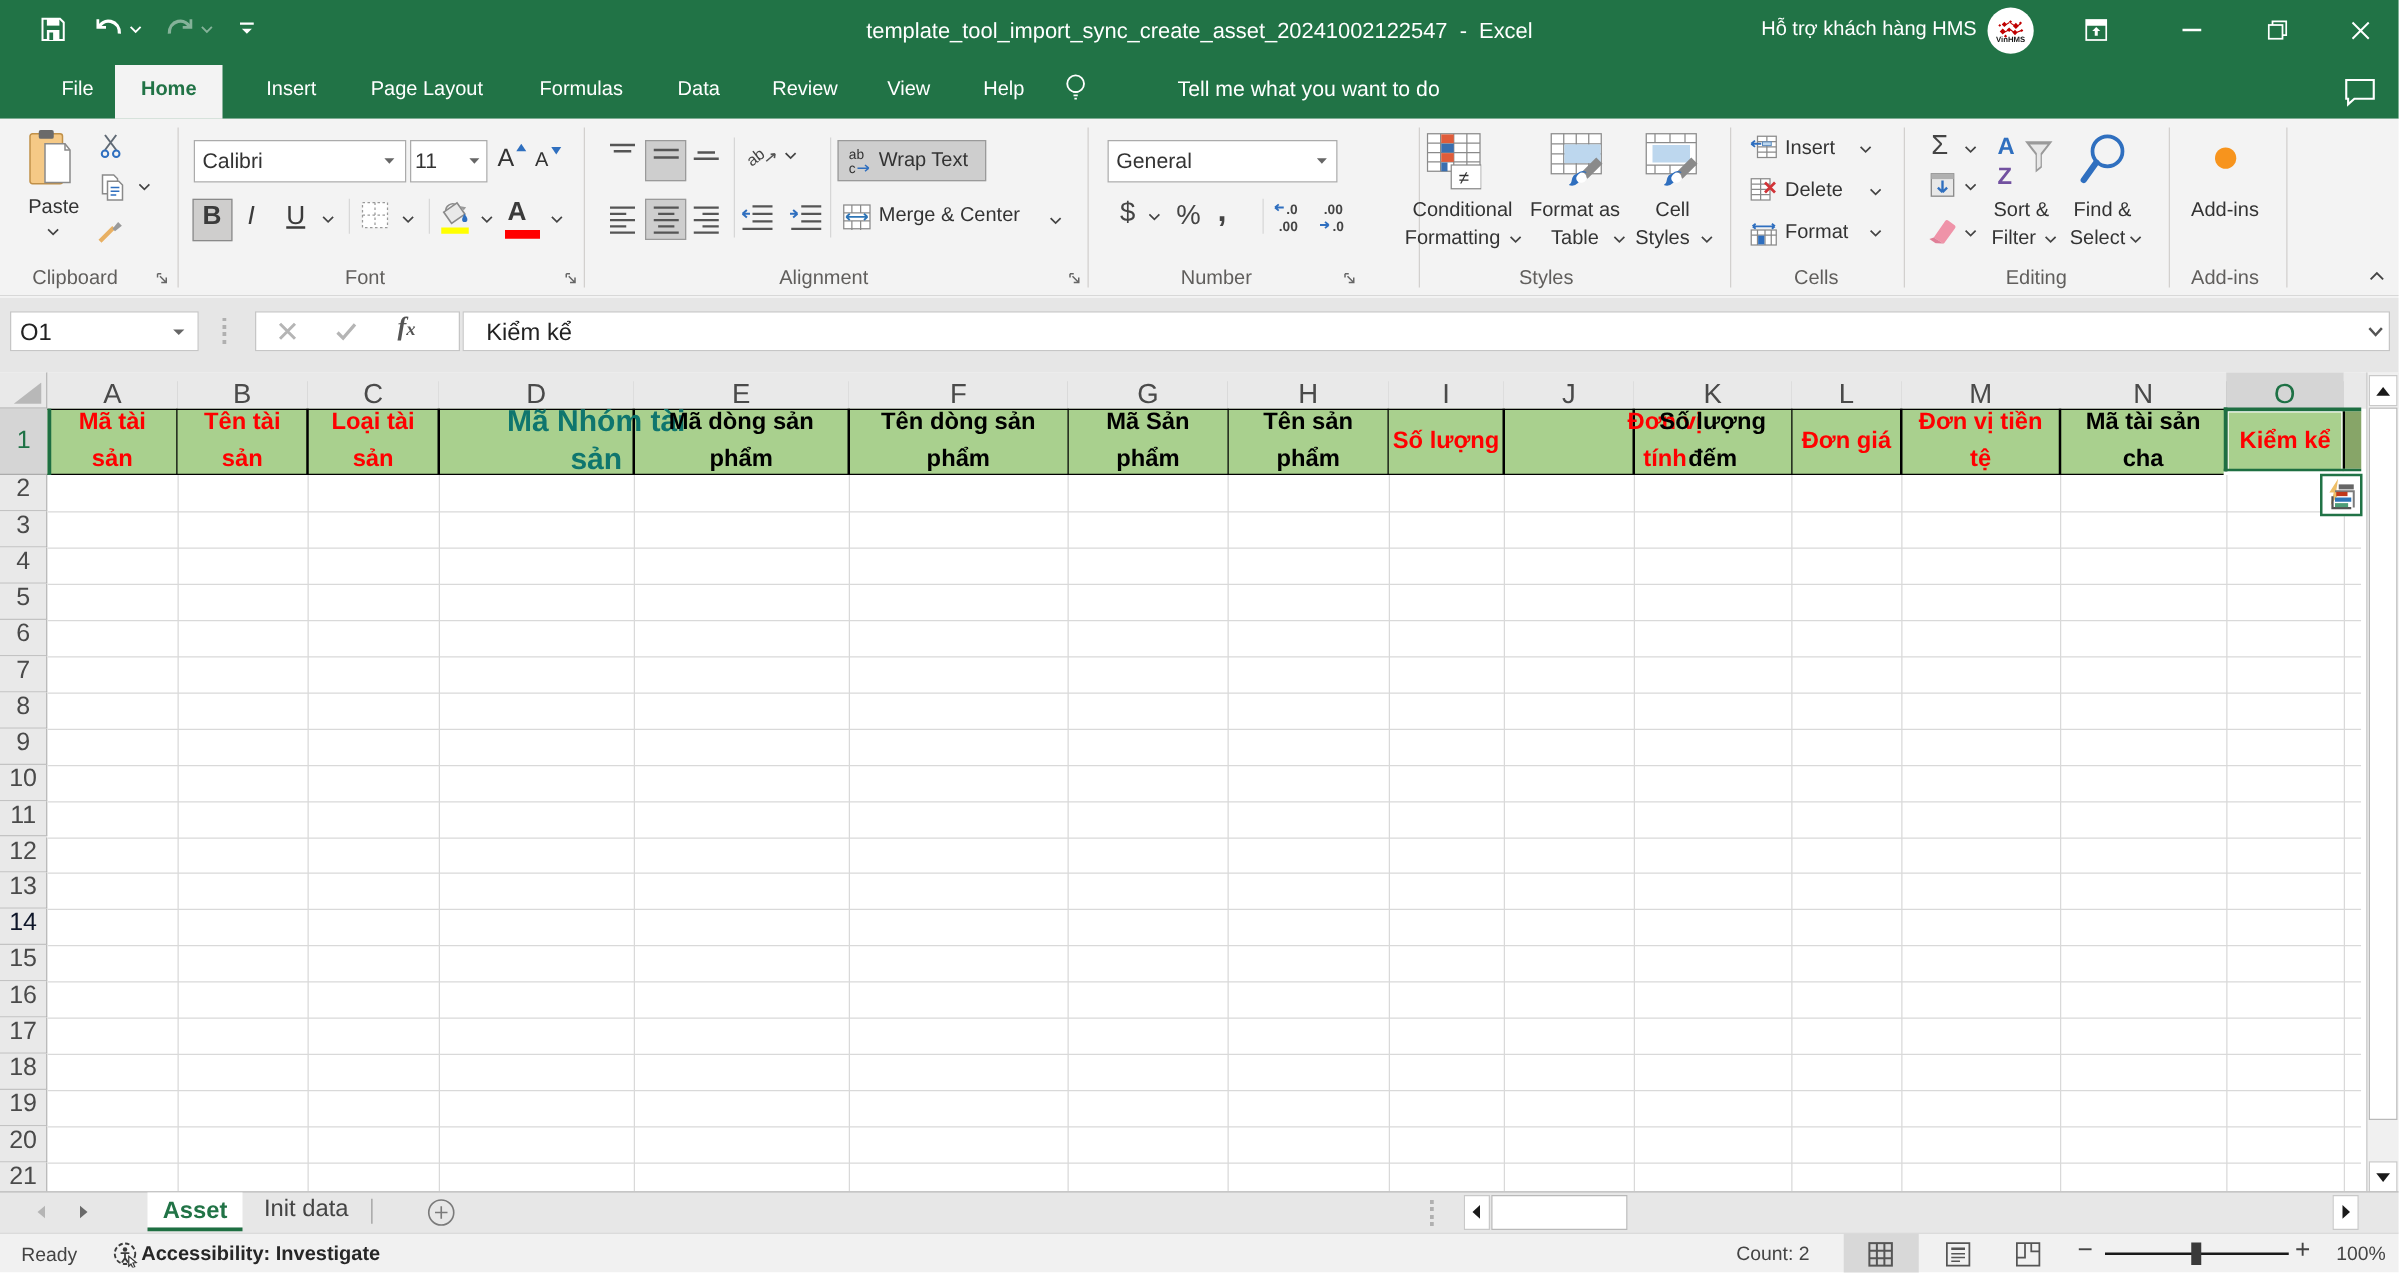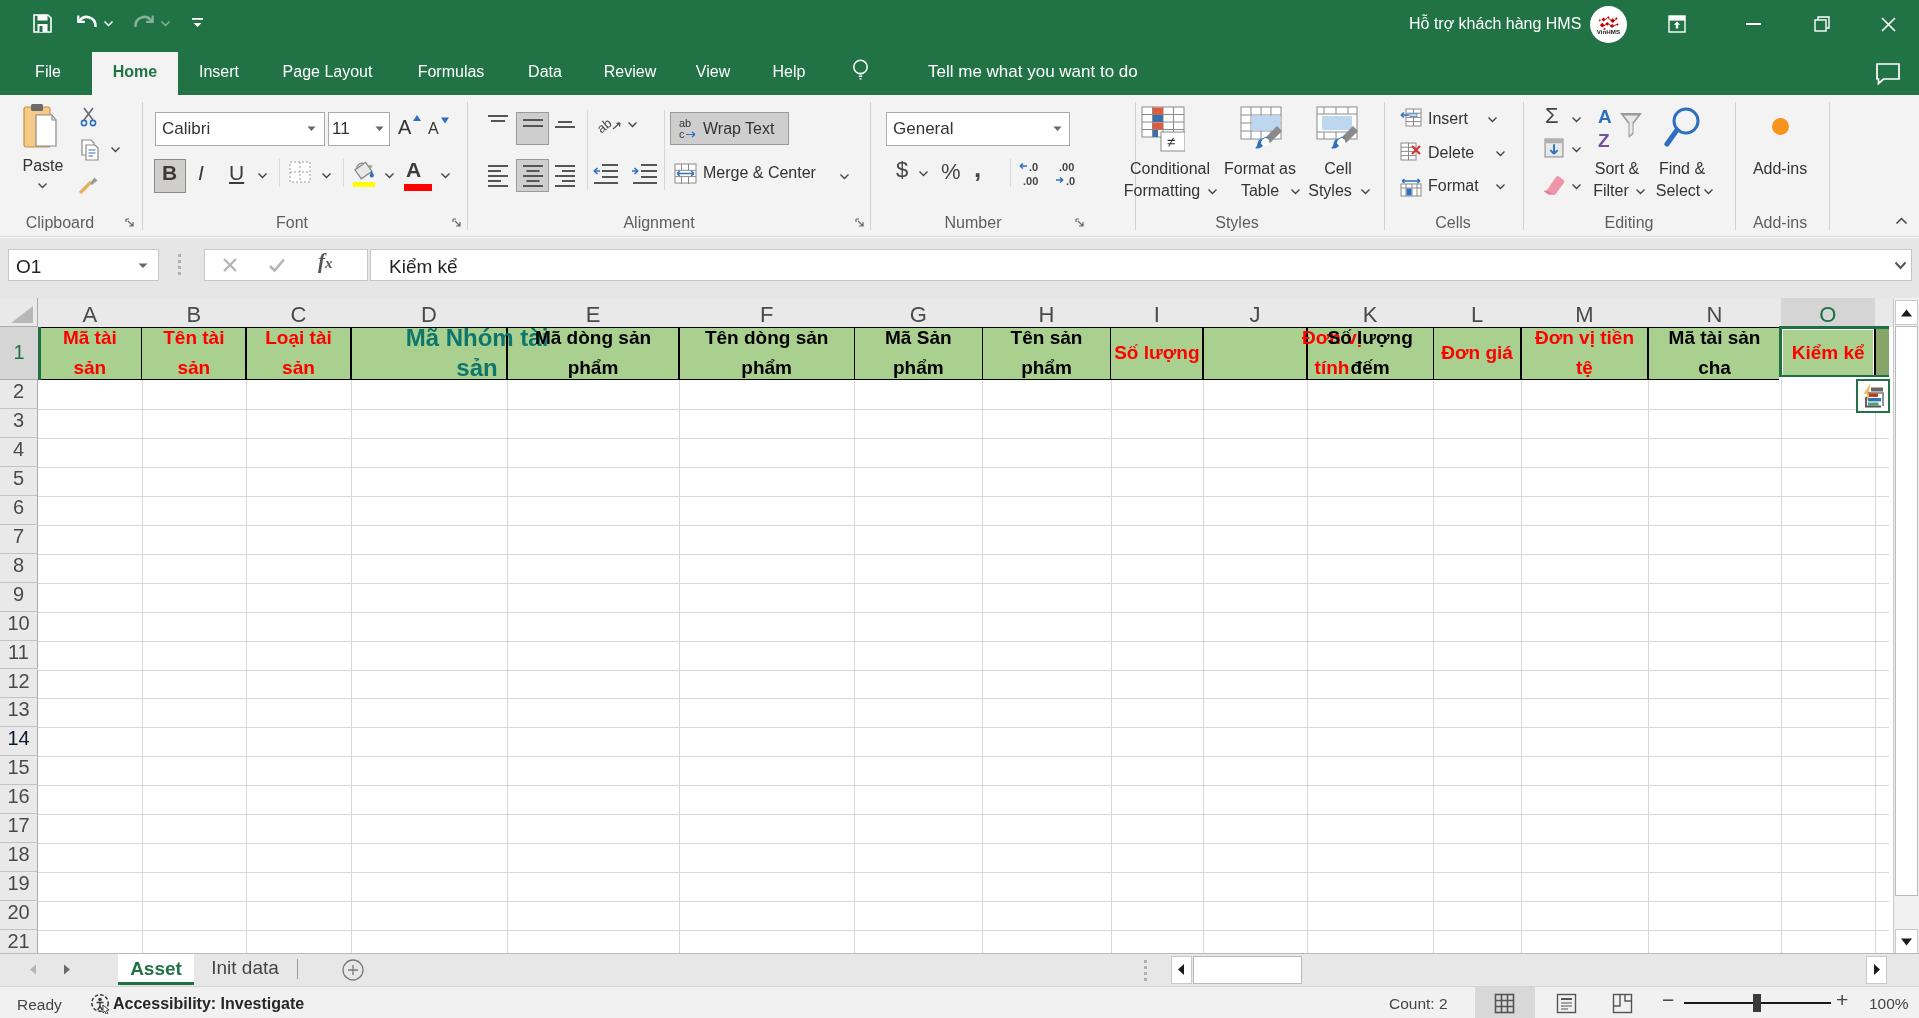--- a/index.html
+++ b/index.html
@@ -7,21 +7,21 @@
   body { font-family:"Liberation Sans", sans-serif; position:relative; background:#fff; }
   .abs { position:absolute; }
   
   #titlebar { left:0; top:0; width:1919px; height:95px; background:#217346; }
   #ribbon { left:0; top:95px; width:1919px; height:142px; background:#f3f3f3; border-bottom:1px solid #d8d8d8; }
   #fbarrow { left:0; top:238px; width:1919px; height:60px; background:#e6e6e6; }
   #colheads { left:0; top:298px; width:1919px; height:29px; background:#e9e9e9; }
   #grid { left:0; top:327px; width:1893px; height:626px; background:#fff; }
   #tabbar { left:0; top:953px; width:1919px; height:33px; background:#e7e7e7; border-top:1px solid #b9b9b9; }
   #statusbar { left:0; top:986px; width:1919px; height:32px; background:#f1f1f1; border-top:1px solid #d4d4d4; }
-  .tabtxt { color:#fff; font-size:16px; }
+  .tabtxt { color:#fff; font-size:16px;margin-left:14px; }
   .glabel { color:#605e5c; font-size:16px; }
   .rtext { color:#333; font-size:16px; }
   svg { display:block; }
 </style>
 </head>
 <body>
 <div class="abs" id="titlebar">
 
   <svg class="abs" style="left:32px;top:13px" width="21" height="21" viewBox="0 0 21 21">
     <path d="M2 2 h14 l3 3 v14 h-17 z" fill="none" stroke="#fff" stroke-width="1.6"></path>
@@ -44,20 +44,21 @@
   </svg>
   <svg class="abs" style="left:160px;top:20px" width="11" height="7" viewBox="0 0 11 7" opacity="0.45">
       <path d="M1.5 1.5 L5.5 5.5 L9.5 1.5" fill="none" stroke="#fff" stroke-width="1.5"></path>
     </svg>
 
   <svg class="abs" style="left:191px;top:17px" width="13" height="12" viewBox="0 0 13 12">
     <rect x="1" y="1" width="11" height="1.8" fill="#fff"></rect>
     <path d="M2.5 6 L6.5 10 L10.5 6 z" fill="#fff"></path>
   </svg>
 
+  <div class="abs" style="left:0;width:1919px;top:14px;text-align:center;color:#fff;font-size:17.5px;">template_tool_import_sync_create_asset_20241002122547&nbsp; -&nbsp; Excel</div>
 
   <div class="abs" style="left:1409px;top:15px;white-space:nowrap;color:#fff;font-size:16px;">Hỗ trợ khách hàng HMS</div>
   <div class="abs" style="left:1590px;top:6px;width:37px;height:37px;border-radius:50%;background:#fff;overflow:hidden;">
     <svg width="37" height="37" viewBox="0 0 37 37">
       <g fill="#c00000">
         <rect x="12" y="12" width="3" height="3" transform="rotate(45 13.5 13.5)"></rect>
         <rect x="21" y="13" width="3.4" height="3.4" transform="rotate(45 22.7 14.7)"></rect>
         <rect x="16" y="16.5" width="2.6" height="2.6" transform="rotate(45 17.3 17.8)"></rect>
         <rect x="10.5" y="17.5" width="3.4" height="3.4" transform="rotate(45 12.2 19.2)"></rect>
         <rect x="20.5" y="18.5" width="3" height="3" transform="rotate(45 22 20)"></rect>

